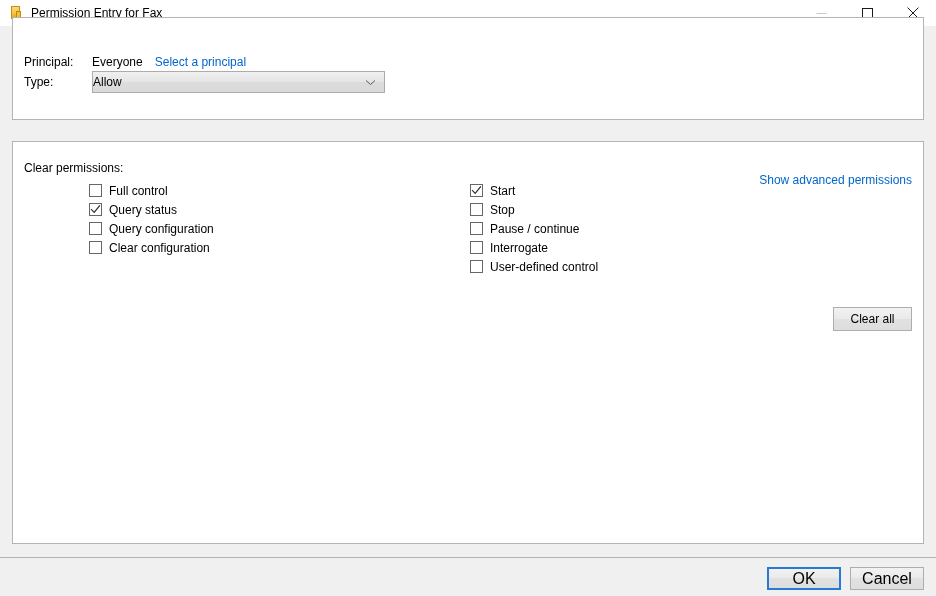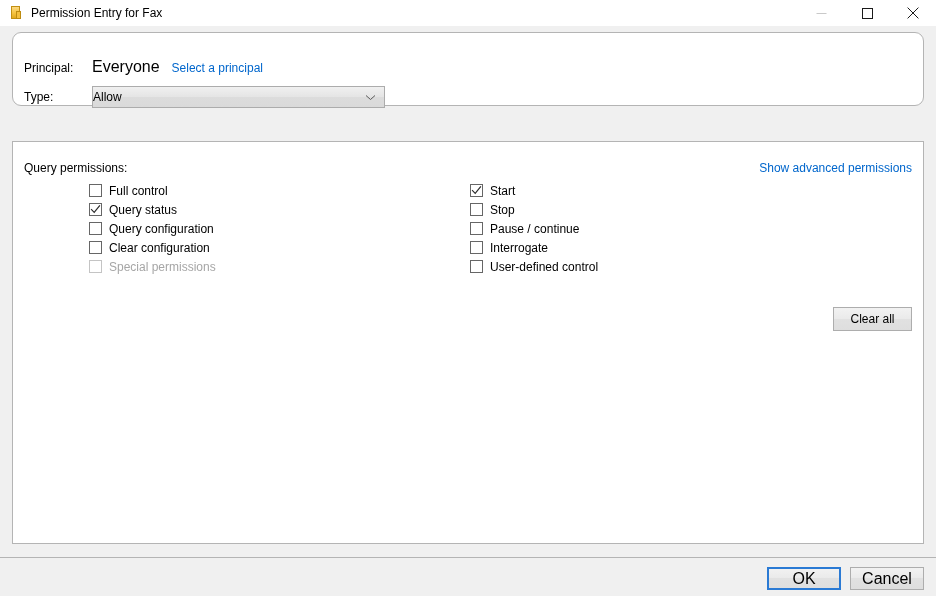--- a/index.html
+++ b/index.html
@@ -69,49 +69,50 @@
   #win-min { margin-left: auto; }
 
   
   .panel {
     position: absolute;
     background: #ffffff;
     border: 1px solid #b4b4b4;
     box-sizing: border-box;
   }
   #panel-principal {
-    left: 12px; top: 32px;
-    width: 912px; height: 74px; border-radius: 9px;
+    left: 12px; top: 17px;
+    width: 912px; height: 103px;
   }
   #panel-permissions {
     left: 12px; top: 141px;
     width: 912px; height: 403px;
   }
 
   
   #principal-row {
     position: absolute;
     left: 11px; top: 25px;
     display: flex;
     align-items: baseline;
     white-space: nowrap;
   }
   #principal-label {
     width: 68px;
     font-size: 12px;
   }
   #principal-value {
-    font-size: 16px;
+    font-size: 12px;
     margin-right: 12px;
   }
   .link {
     color: #0066cc;
     font-size: 12px;
     cursor: pointer;
     text-decoration: none;
+    margin-top: 12px;
   }
 
   #type-row {
     position: absolute;
     left: 11px; top: 53px;
     display: flex;
     align-items: center;
     white-space: nowrap;
   }
   #type-label {
@@ -291,21 +292,21 @@
         <svg width="11" height="7" viewBox="0 0 11 7">
           <polyline points="1,1.5 5.5,5.5 10,1.5" fill="none" stroke="#5a5a5a" stroke-width="1"></polyline>
         </svg>
       </span>
     </div>
   </div>
 </div>
 
 <div class="panel" id="panel-permissions">
 
-  <div id="basic-perm-label">Query permissions:</div>
+  <div id="basic-perm-label">Clear permissions:</div>
   <div id="show-advanced" class="link">Show advanced permissions</div>
 
   <div class="perm-col" id="perm-col-left">
       <div class="perm-item">
         <span class="cbx"></span>
         <span class="perm-text">Full control</span>
       </div>
       <div class="perm-item">
         <span class="cbx">
           <svg width="11" height="11" viewBox="0 0 11 11">
@@ -315,24 +316,20 @@
         <span class="perm-text">Query status</span>
       </div>
       <div class="perm-item">
         <span class="cbx"></span>
         <span class="perm-text">Query configuration</span>
       </div>
       <div class="perm-item">
         <span class="cbx"></span>
         <span class="perm-text">Clear configuration</span>
       </div>
-      <div class="perm-item disabled">
-        <span class="cbx disabled"></span>
-        <span class="perm-text">Special permissions</span>
-      </div>
     </div>
   <div class="perm-col" id="perm-col-right">
       <div class="perm-item">
         <span class="cbx">
           <svg width="11" height="11" viewBox="0 0 11 11">
             <polyline points="1.5,5.6 4.2,8.4 9.5,1.8" fill="none" stroke="#2b2b2b" stroke-width="1.2" stroke-linecap="square"></polyline>
           </svg>
         </span>
         <span class="perm-text">Start</span>
       </div>

